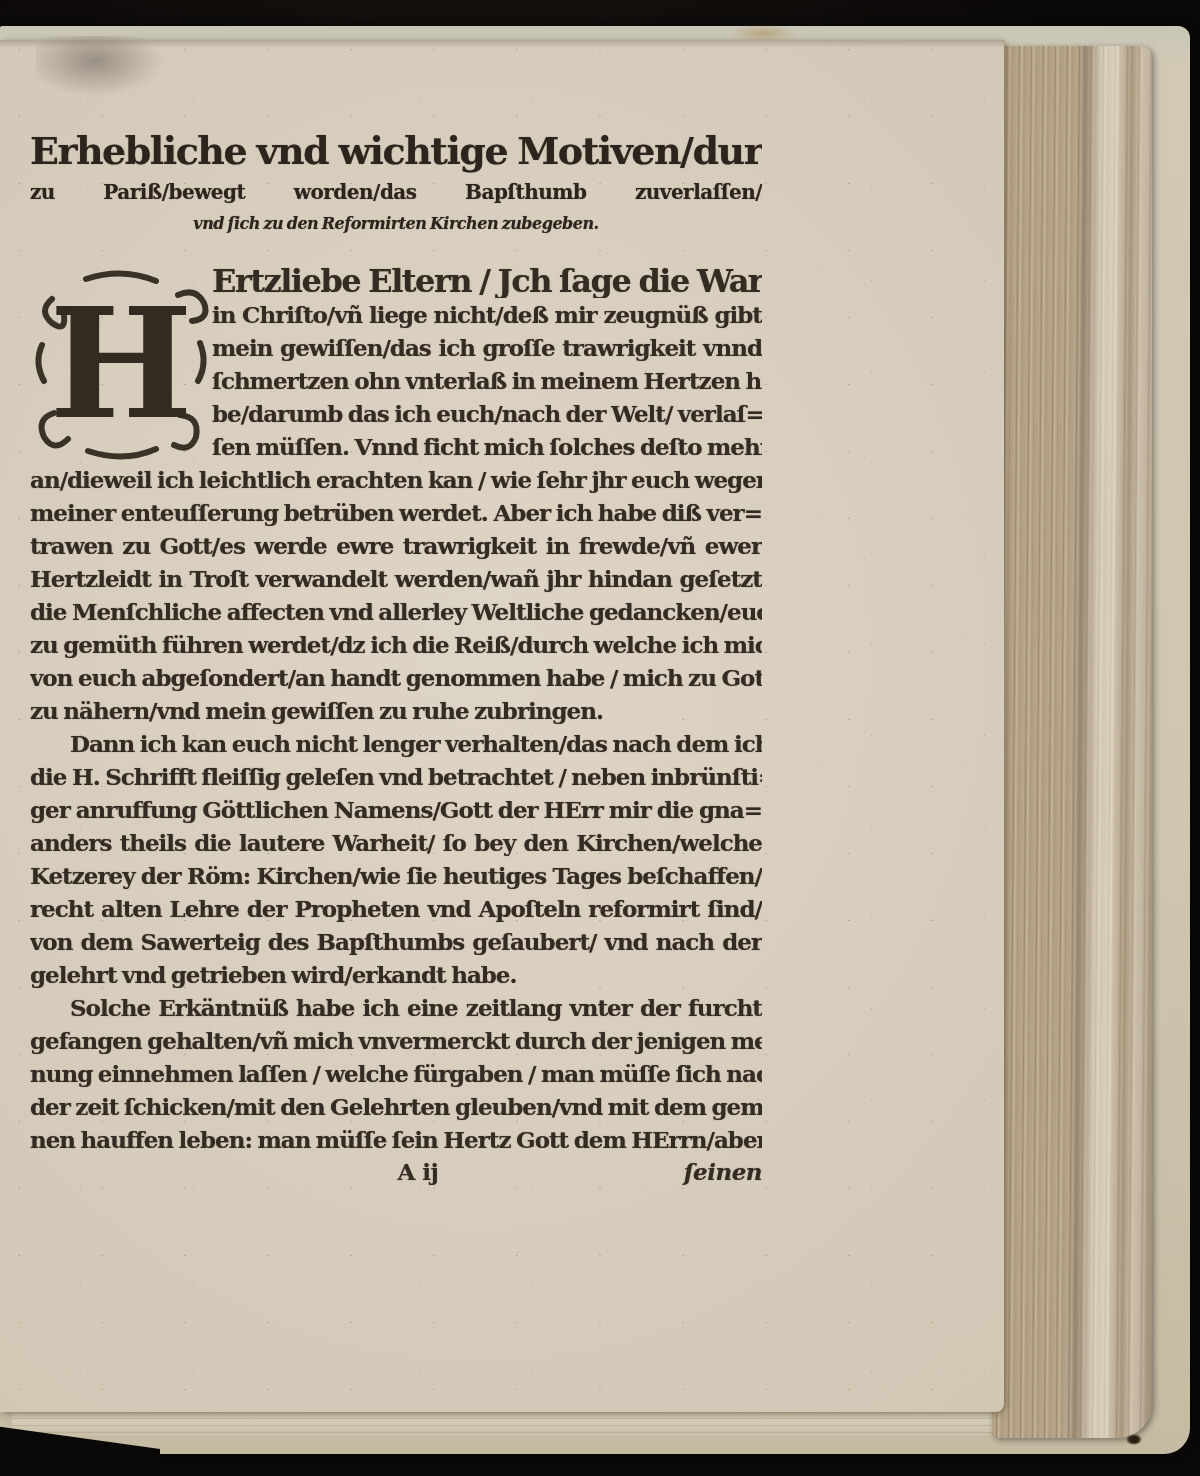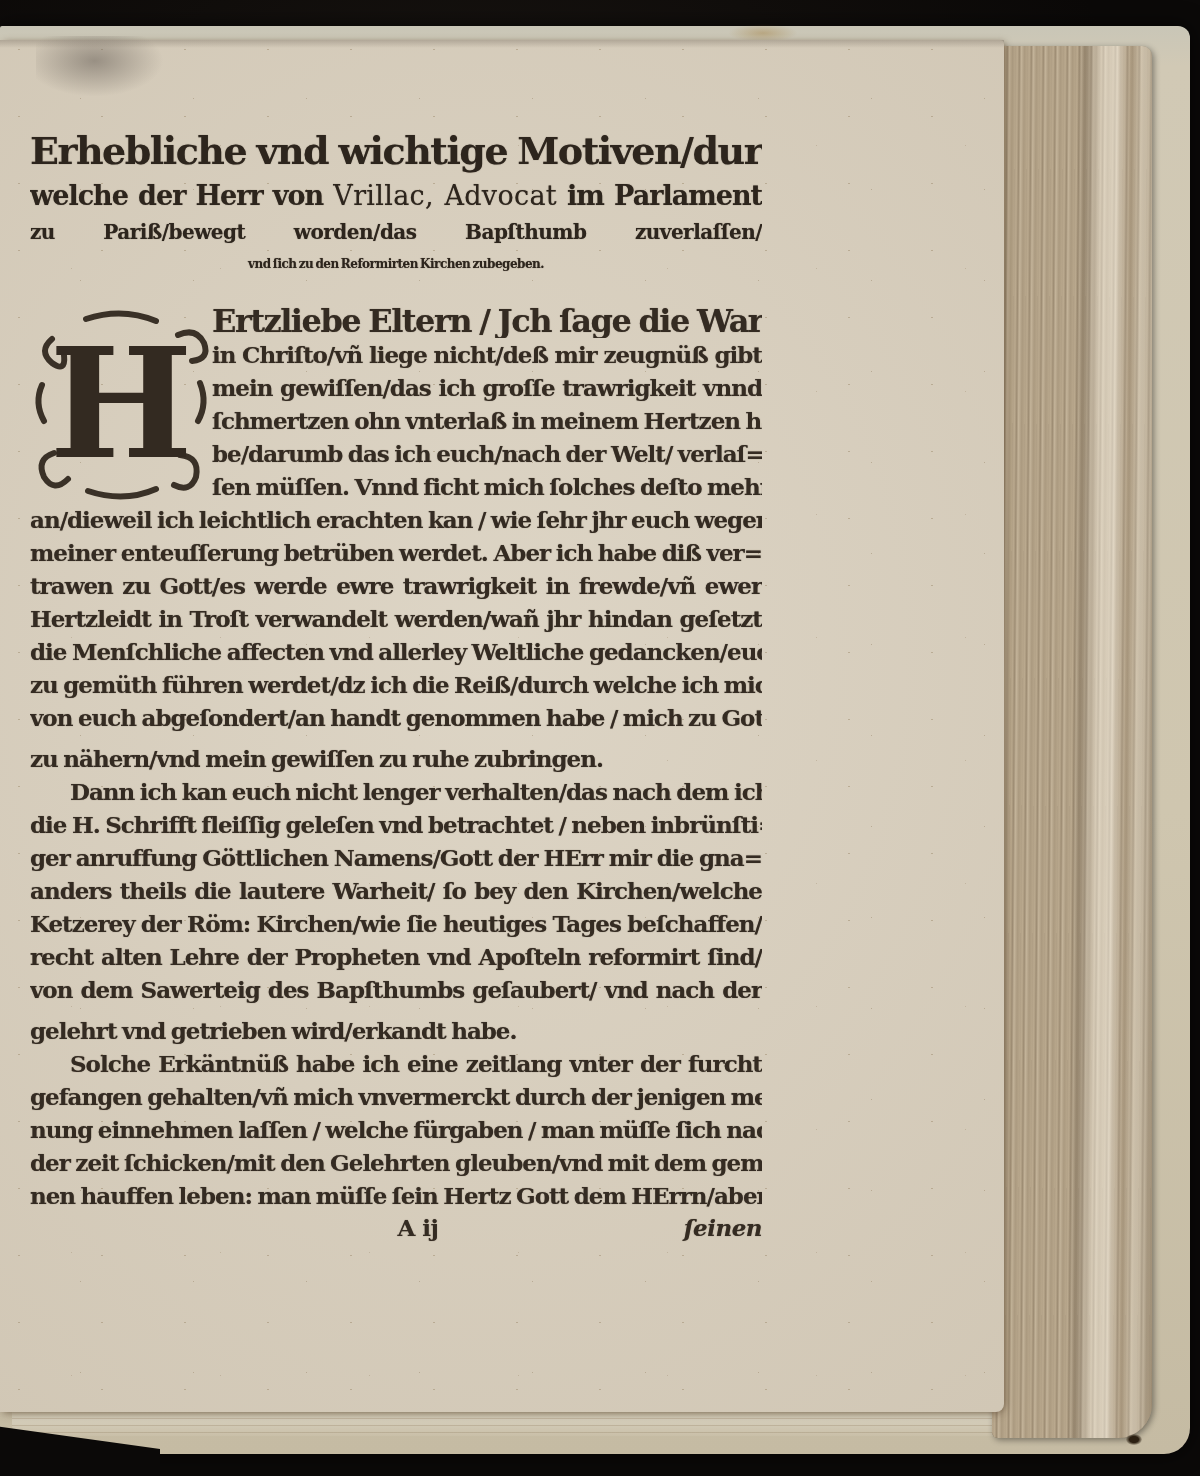--- a/index.html
+++ b/index.html
@@ -71,30 +71,30 @@
     position:absolute;left:0;top:1420px;width:160px;height:56px;background:#0b0908;
     clip-path:polygon(0 12%, 100% 52%, 100% 100%, 0 100%);
   }
   
   .text-block{position:absolute;left:30px;top:86px;width:732px;color:#342b22;}
   .line{
     line-height:33px;font-size:23px;font-weight:bold;letter-spacing:-1px;word-spacing:-1.5px;
     text-align:justify;text-align-last:justify;overflow:hidden;white-space:nowrap;
     text-shadow:0 0 1px rgba(52,42,30,.55);
   }
-  .line.last{text-align-last:left;margin-top:8px;}
+  .line.last{text-align-last:left;}
   .line.indent{padding-left:40px;}
   .line.opening-line{font-size:32px;letter-spacing:-1.5px;}
   .heading{color:#2d251d;margin-bottom:26px;}
   .heading .line{white-space:nowrap;}
   .h1{font-size:38px;line-height:50px;letter-spacing:-1.5px;}
   .h2{font-size:27px;line-height:40px;letter-spacing:-1px;}
   .h2 .roman{font-weight:normal;letter-spacing:.3px;}
   .h3{font-size:20px;line-height:33px;letter-spacing:-.5px;}
-  .h4{font-size:12px;line-height:30px;letter-spacing:-.5px;text-align:center;text-align-last:center;}
+  .h4{font-size:16px;line-height:30px;letter-spacing:-.5px;text-align:center;text-align-last:center;font-style:italic;}
   .dropcap-row{display:flex;}
   .dropcap{width:182px;height:198px;flex:0 0 182px;position:relative;}
   .indent-col{flex:1;min-width:0;}
   .sig-row{position:relative;height:33px;margin-top:2px;}
   .sig-mark,.catchword{
     position:absolute;top:0;font-size:23px;font-weight:bold;letter-spacing:-.5px;
     text-shadow:0 0 1px rgba(52,42,30,.55);
     text-align:center;
   }
   .sig-mark{left:53%;transform:translateX(-50%);}
@@ -116,21 +116,20 @@
   <div class="corner-speck"></div>
 
   <div class="page">
     <div class="stain-top-edge"></div>
     <div class="stain-top-left"></div>
 
     <div class="text-block">
 
       <div class="heading">
         <div class="line h1">Erhebliche vnd wichtige Motiven/durch</div>
-        <div class="line h2"><span>welche der Herr von </span><span class="roman">Vrillac, Advocat</span><span> im Parlament</span></div>
         <div class="line h3">zu Pariß/bewegt worden/das Bapſthumb zuverlaſſen/</div>
         <div class="line h4">vnd ſich zu den Reformirten Kirchen zubegeben.</div>
       </div>
 
       <div class="dropcap-row">
         <div class="dropcap">
           <svg width="182" height="198" viewBox="0 0 182 198">
             <g stroke="#3a3127" fill="none" stroke-width="6" stroke-linecap="round">
               <path d="M22 34 q-14 12 0 24 q14 10 12 -8"></path>
               <path d="M148 30 q18 -8 26 8 q6 16 -12 18"></path>

